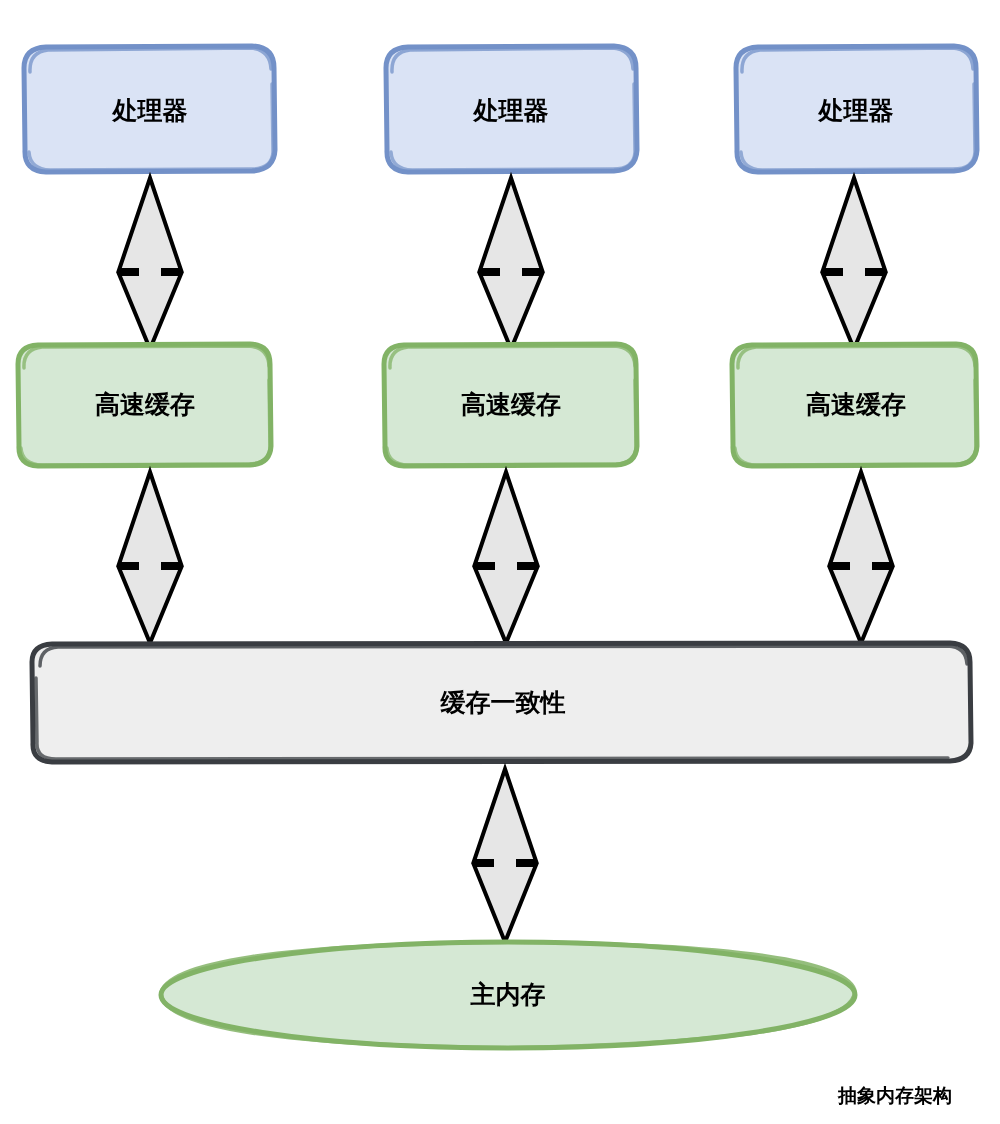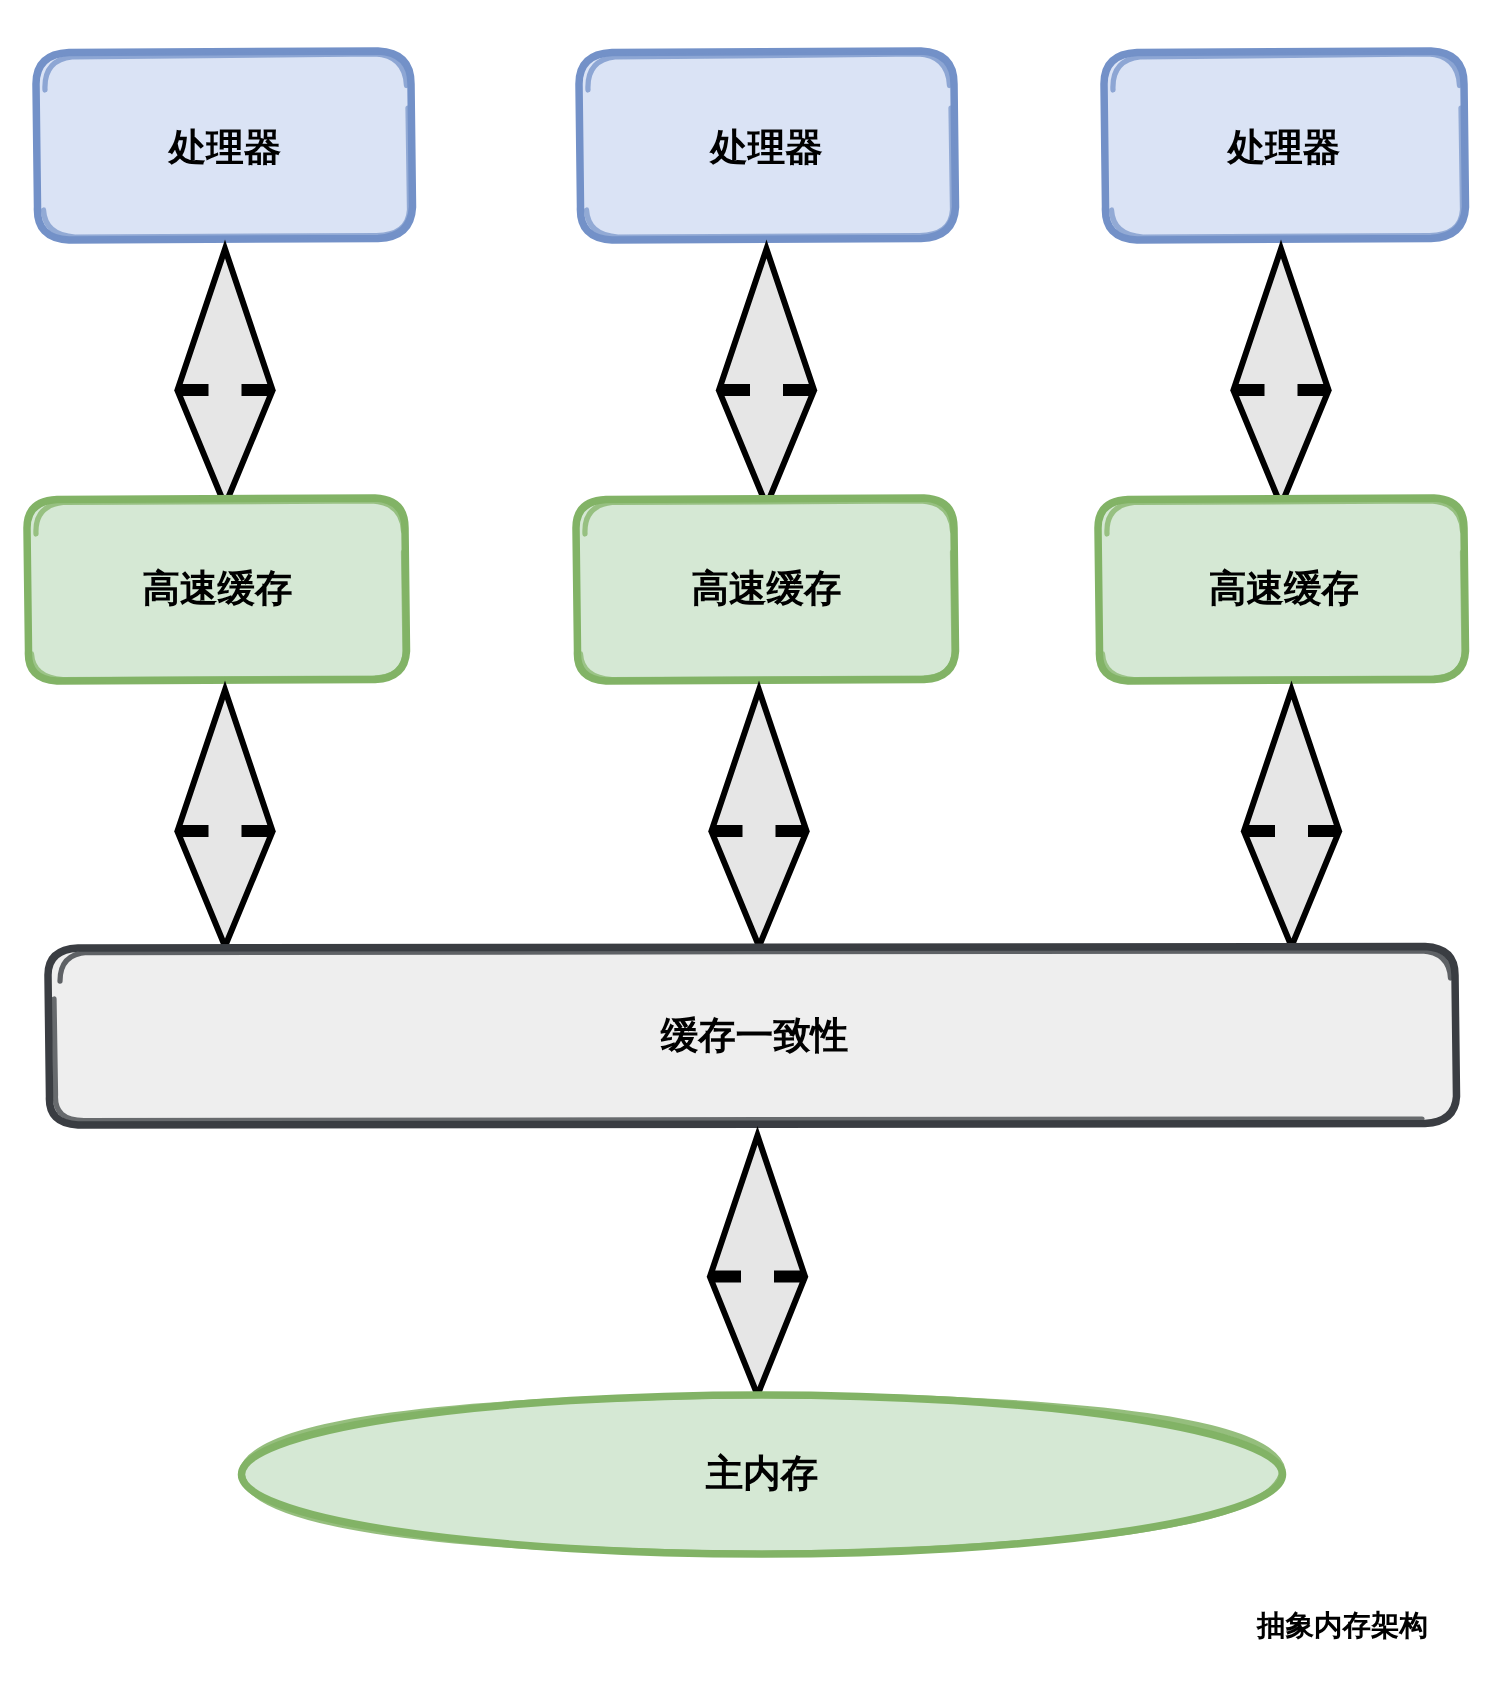--- a/index.html
+++ b/index.html
@@ -10,21 +10,21 @@
   body {
     width: 1000px;
     height: 1124px;
     position: relative;
     font-family: "Liberation Sans", "DejaVu Sans", sans-serif;
     overflow: hidden;
   }
   #diagram-root {
     position: absolute;
     left: 0;
-    top: 0;
+    top: 12px;
     width: 1000px;
     height: 1008px;
     text-align: center;
   }
   .node-label {
     font-weight: bold;
     fill: #000000;
     text-anchor: middle;
     dominant-baseline: middle;
     font-family: "Liberation Sans", "DejaVu Sans", sans-serif;

